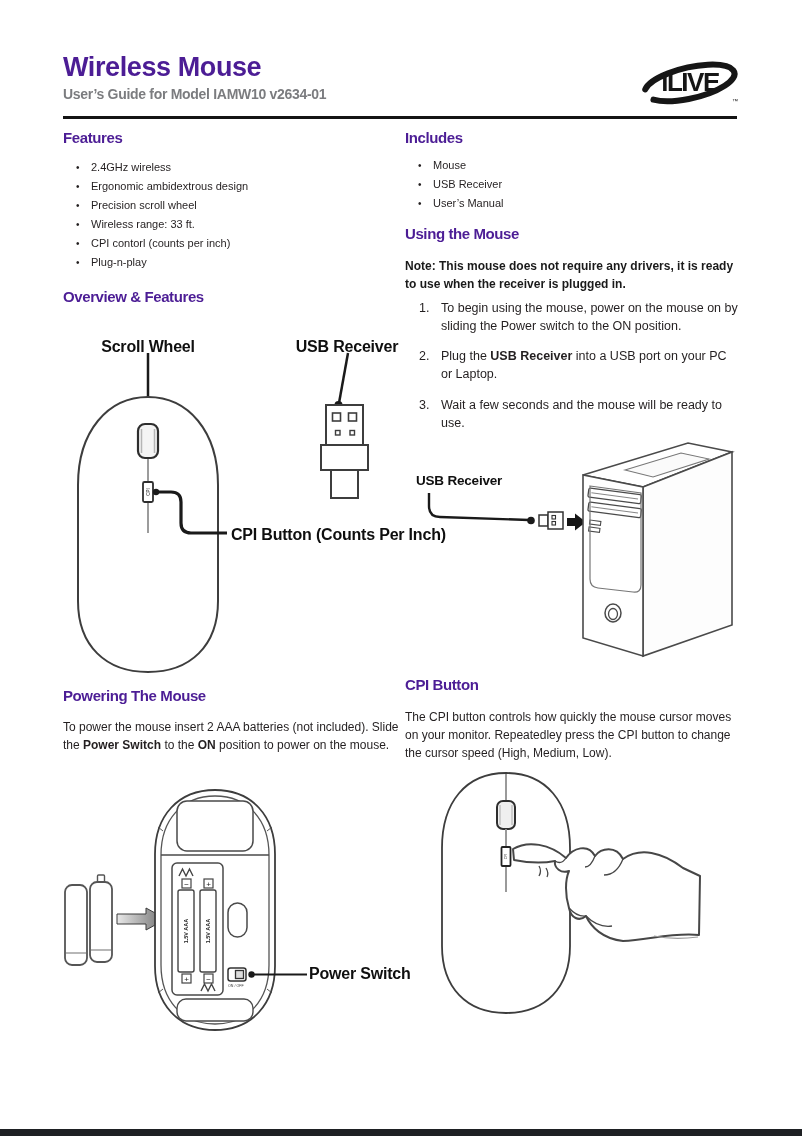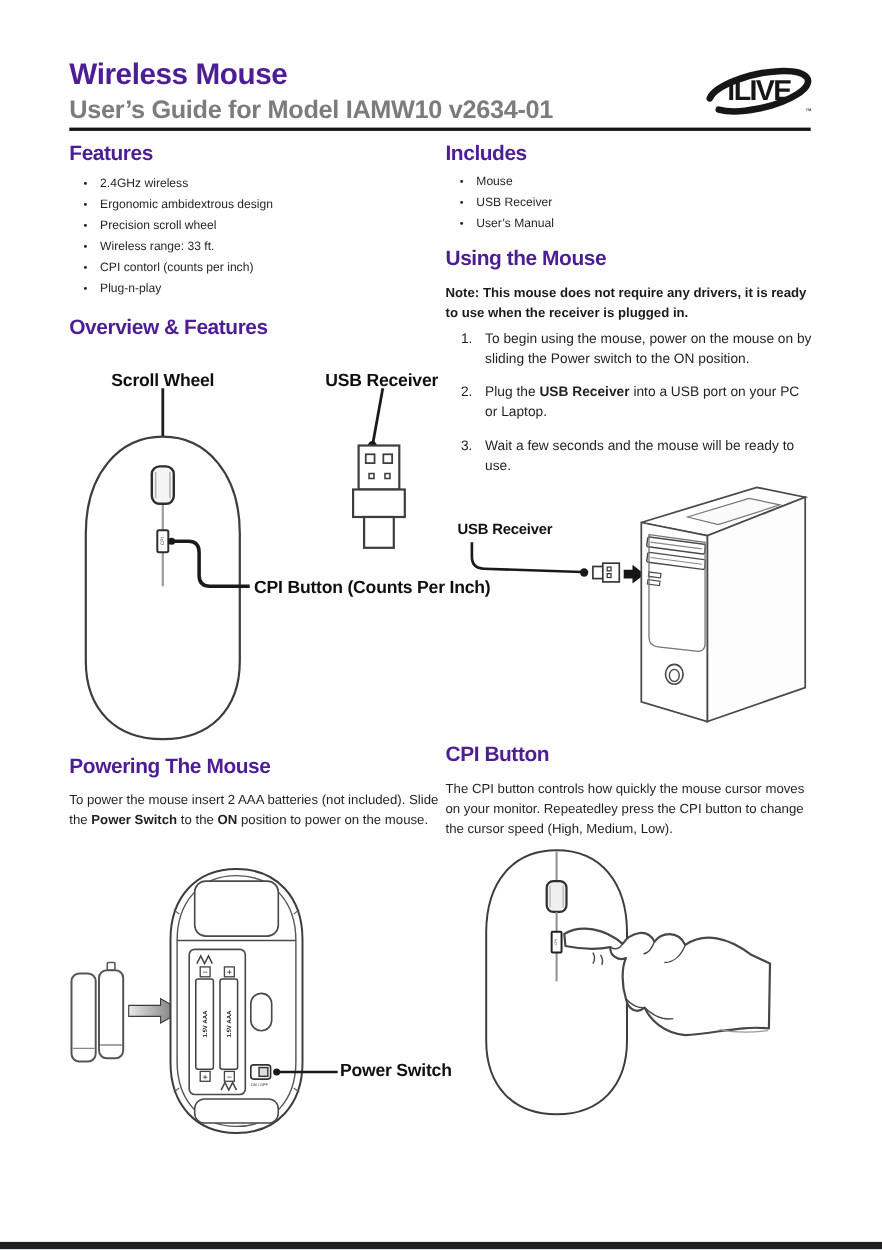--- a/index.html
+++ b/index.html
@@ -1,22 +1,22 @@
 <!DOCTYPE html>
 <html><head>
 <meta charset="utf-8">
 <style>
   html,body{margin:0;padding:0;background:#fff;}
   #page{position:relative;width:802px;height:1136px;background:#fff;overflow:hidden;
         font-family:"Liberation Sans",sans-serif;color:#231f20;}
   .abs{position:absolute;}
   h1,h2{margin:0;padding:0;color:#4c1d95;letter-spacing:-0.4px;}
   h1{font-size:27px;font-weight:bold;}
-  .subtitle{font-size:23px;font-weight:bold;color:#7b7c7f;letter-spacing:-0.3px;}
-  h2{font-size:19px;font-weight:bold;}
+  .subtitle{font-size:14px;font-weight:bold;color:#7b7c7f;letter-spacing:-0.3px;}
+  h2{font-size:15px;font-weight:bold;}
   .rule{background:#141414;height:3px;}
   .body-txt{font-size:12px;line-height:1.5;color:#231f20;}
   ul.plain{list-style:none;margin:0;padding:0;font-size:11px;line-height:19px;}
   ul.plain li{position:relative;padding-left:28px;}
   ul.plain li::before{content:"•";position:absolute;left:13px;top:0;font-size:10px;}
   ol.steps{list-style:none;margin:0;padding:0;font-size:12.5px;line-height:1.45;}
   ol.steps li{display:flex;margin:0 0 12px 14px;}
   ol.steps .num{flex:0 0 22px;}
   .note{font-weight:bold;font-size:12px;line-height:1.5;color:#1a1a1a;}
   .dlabel{font-size:16px;font-weight:bold;color:#0f0f0f;white-space:nowrap;letter-spacing:-0.2px;}

